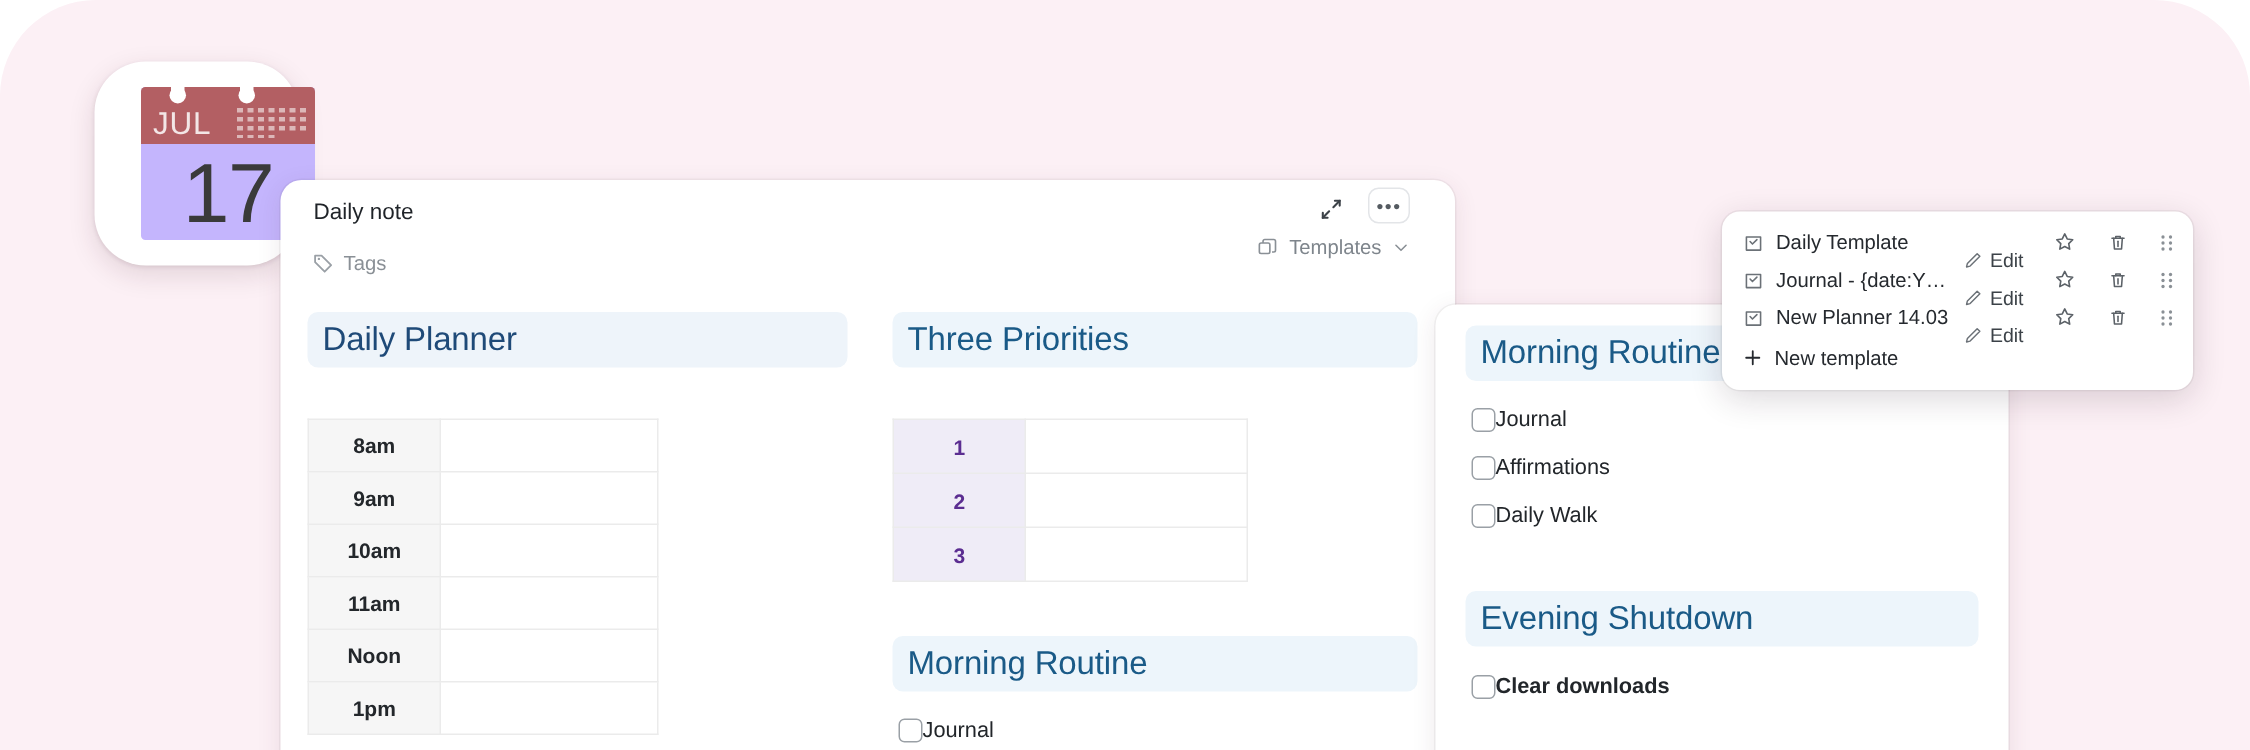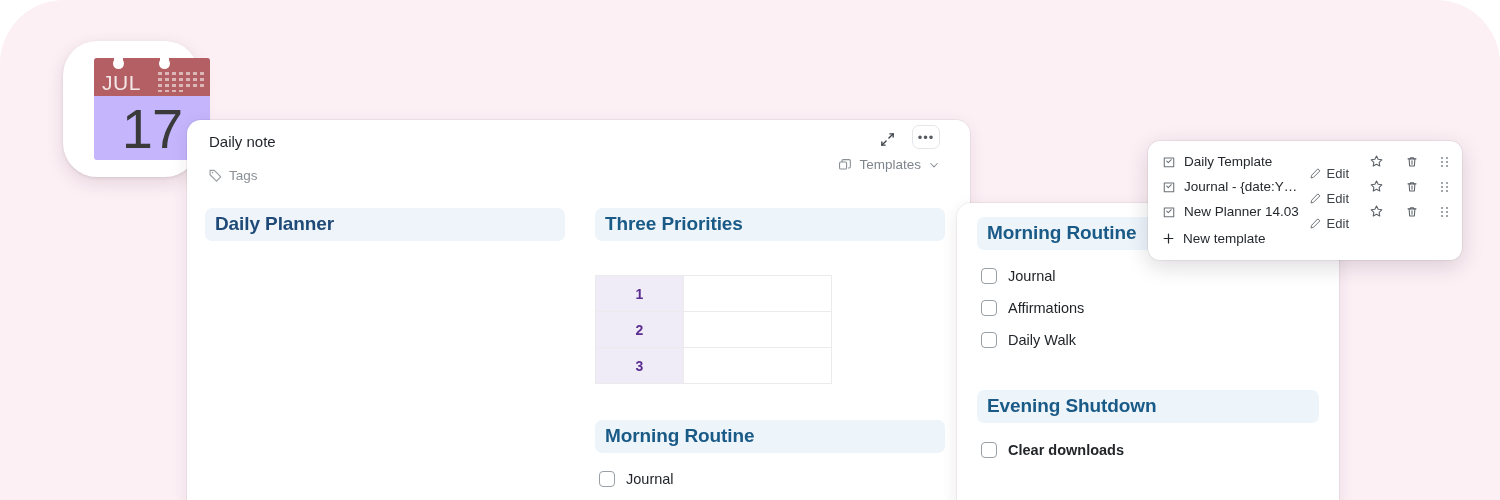--- a/index.html
+++ b/index.html
@@ -139,22 +139,22 @@
   }
 
   
   .col { position: absolute; top: 88px; }
   #col-left  { left: 18px;  width: 360px; }
   #col-mid   { left: 408px; width: 350px; }
 
   .section-head {
     border-radius: 7px;
     padding: 5px 10px 6px 10px;
-    font-size: 19px;
-    font-weight: bold;
+    font-size: 22px;
+    font-weight: normal;
     background: #edf5fb;
     color: #1a5a87;
     letter-spacing: -.1px;
   }
   .section-head.navy { color: #1f4a78; background: #eef4fa; }
 
   
   table.grid { border-collapse: collapse; }
   table.grid td {
     border: 1px solid #ebebeb;
@@ -177,21 +177,21 @@
     text-align: center;
     font-size: 14px;
     font-weight: bold;
     color: #5b2d91;
   }
   .pri-value { width: 148px; background: #fff; }
   table.pri td { height: 36px; }
 
   
   .check-row {
-    display: flex; align-items: center; gap: 11px;
+    display: flex; align-items: center; 
     height: 32px;
     font-size: 14.5px;
     color: #22262a;
   }
   .checkbox {
     width: 16px; height: 16px;
     border: 1.4px solid #9aa0a6;
     border-radius: 4px;
     background: #fff;
     flex: none;
@@ -331,20 +331,48 @@
       <span>Templates</span>
       <span>
         <svg width="12" height="12" viewBox="0 0 16 16" fill="none" stroke="#8a9096" stroke-width="1.4" stroke-linecap="round" stroke-linejoin="round">
           <path d="M3.5 6 8 10.5 12.5 6"></path>
         </svg>
       </span>
     </div>
 
     <div class="col" id="col-left">
       <div class="section-head navy">Daily Planner</div>
+      <table class="grid" id="planner-table" style="margin-top:34px;">
+        <tbody>
+            <tr>
+              <td class="time-label">8am</td>
+              <td class="time-value"></td>
+            </tr>
+            <tr>
+              <td class="time-label">9am</td>
+              <td class="time-value"></td>
+            </tr>
+            <tr>
+              <td class="time-label">10am</td>
+              <td class="time-value"></td>
+            </tr>
+            <tr>
+              <td class="time-label">11am</td>
+              <td class="time-value"></td>
+            </tr>
+            <tr>
+              <td class="time-label">Noon</td>
+              <td class="time-value"></td>
+            </tr>
+            <tr>
+              <td class="time-label">1pm</td>
+              <td class="time-value"></td>
+            </tr>
+          </tbody>
+      </table>
     </div>
 
     <div class="col" id="col-mid">
       <div class="section-head">Three Priorities</div>
       <table class="grid pri" id="priorities-table" style="margin-top:34px;">
         <tbody>
             <tr>
               <td class="pri-label">1</td>
               <td class="pri-value"></td>
             </tr>

